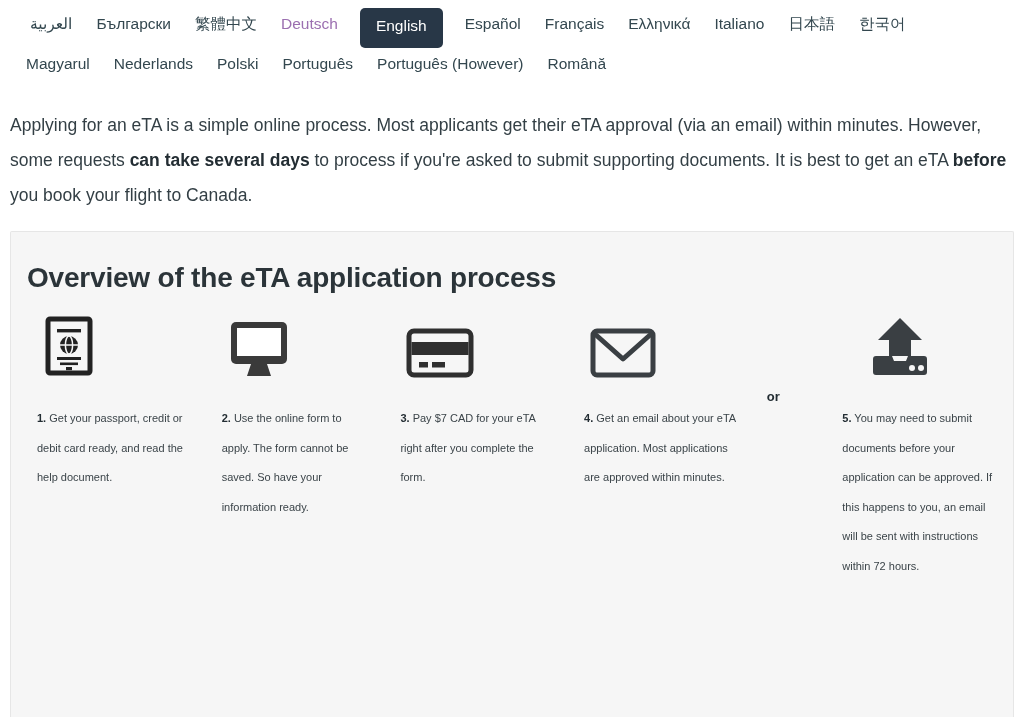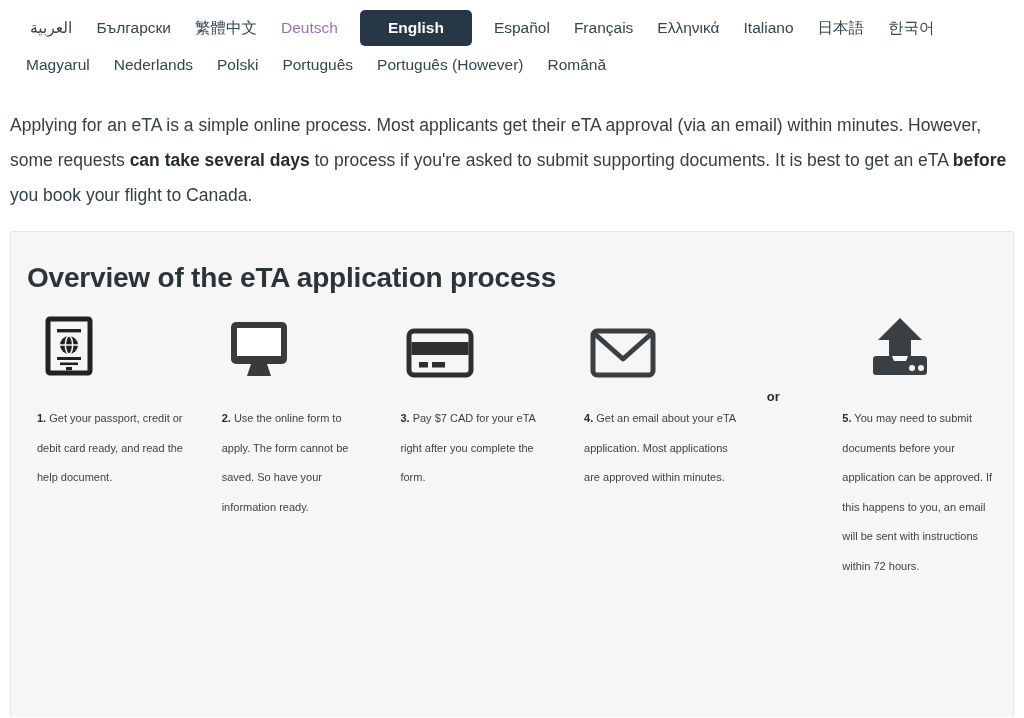--- a/index.html
+++ b/index.html
@@ -15,21 +15,20 @@
     color: #2e3b41;
     -webkit-font-smoothing: antialiased;
   }
 
   
   .lang-bar {
     padding: 8px 0 0 0;
   }
   .lang-row {
     display: flex;
-    align-items: center;
     flex-wrap: nowrap;
     padding-left: 18px;
     height: 40px;
   }
   .lang-row.row2 {
     height: 34px;
     padding-left: 14px;
   }
   .lang-link {
     font-size: 15.5px;
@@ -40,22 +39,22 @@
     white-space: nowrap;
     line-height: 1;
     display: inline-block;
   }
   .lang-link.visited {
     color: #9b6fb0;
   }
   .lang-link.active {
     background: #283747;
     color: #ffffff;
-    font-weight: 700;
-    padding: 10px 28px;
+    font-weight: 400;
+    padding: 10px 16px;
     border-radius: 5px;
   }
   .lang-spacer-sm { width: 10px; }
 
   
   .intro {
     margin: 26px 10px 0 10px;
     font-size: 17.5px;
     line-height: 35px;
     color: #333f45;

